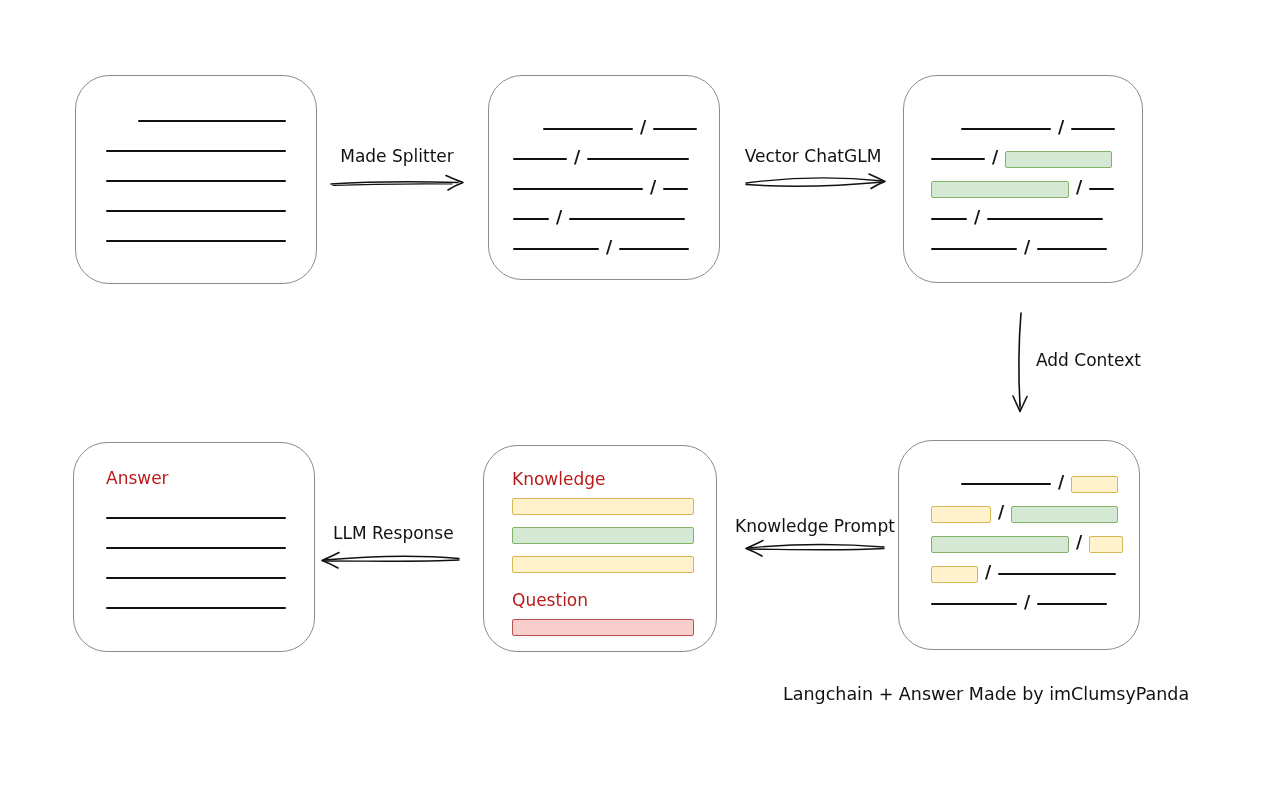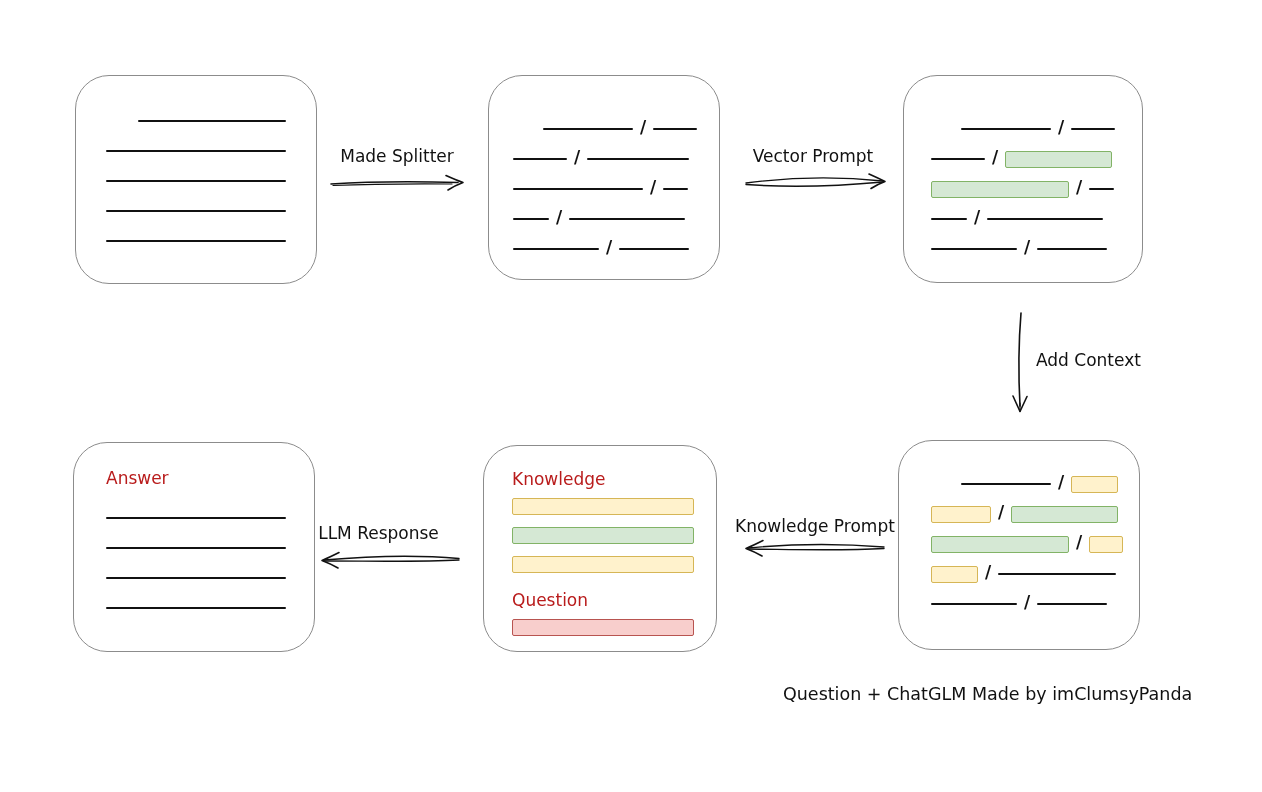--- a/index.html
+++ b/index.html
@@ -37,21 +37,21 @@
   .card-prompt .bar{margin-top:12px;}
   .card-prompt .bar:first-of-type{margin-top:8px;}
   .card-prompt .question-heading{margin-top:16px;}
   .card-prompt .question-bars .bar{margin-top:8px;}
   .card-answer .lines{margin-top:28px;}
   .arrow-label{position:absolute;font-size:17px;white-space:nowrap;color:#111;}
   .lbl-text-splitter{left:331px;top:146px;width:132px;text-align:center;}
   .lbl-vector-search{left:742px;top:146px;width:142px;text-align:center;}
   .lbl-add-context{left:1036px;top:350px;}
   .lbl-generate-prompt{left:735px;top:516px;width:150px;text-align:center;}
-  .lbl-llm-response{left:312px;top:523px;width:133px;text-align:center;}
+  .lbl-llm-response{left:333px;top:523px;width:133px;}
   .caption{position:absolute;left:783px;top:684px;font-size:17.5px;white-space:nowrap;color:#111;}
 </style>
 </head>
 <body>
 
 <div class="canvas">
 
   <svg class="arrow-svg" viewBox="0 0 1262 792" fill="none" stroke="#111" stroke-width="1.6" stroke-linecap="round" stroke-linejoin="round">
     <g>
       <path d="M331 184 C 370 181.5, 420 181.5, 458 182.5"></path>
@@ -74,21 +74,21 @@
       <path d="M763 540.5 Q 753 545.5 746 548.5 Q 754 551.5 762 556"></path>
     </g>
     <g>
       <path d="M459 558.5 C 420 555, 375 555.5, 324 560" stroke-width="1.4"></path>
       <path d="M459 560 C 420 562, 375 561, 324 561" stroke-width="1.4"></path>
       <path d="M339 552.5 Q 329 557.5 322 560.5 Q 330 563.5 338 568"></path>
     </g>
   </svg>
 
   <div class="arrow-label lbl-text-splitter">Made Splitter</div>
-  <div class="arrow-label lbl-vector-search">Vector Prompt</div>
+  <div class="arrow-label lbl-vector-search">Vector ChatGLM</div>
   <div class="arrow-label lbl-add-context">Add Context</div>
   <div class="arrow-label lbl-generate-prompt">Knowledge Prompt</div>
   <div class="arrow-label lbl-llm-response">LLM Response</div>
 
   <div class="card card-source">
       <div class="para-line" style="width: 148px; margin-left: 32px;"></div>
       <div class="para-line" style="width: 180px;"></div>
       <div class="para-line" style="width: 180px;"></div>
       <div class="para-line" style="width: 180px;"></div>
       <div class="para-line" style="width: 180px;"></div>
@@ -197,15 +197,15 @@
   <div class="card card-answer">
     <div class="card-heading">Answer</div>
     <div class="lines">
         <div class="para-line" style="width: 180px;"></div>
         <div class="para-line" style="width: 180px;"></div>
         <div class="para-line" style="width: 180px;"></div>
         <div class="para-line" style="width: 180px;"></div>
       </div>
   </div>
 
-  <div class="caption">Question + ChatGLM Made by imClumsyPanda</div>
+  <div class="caption">Langchain + Answer Made by imClumsyPanda</div>
 
 </div>
 
 </body></html>

